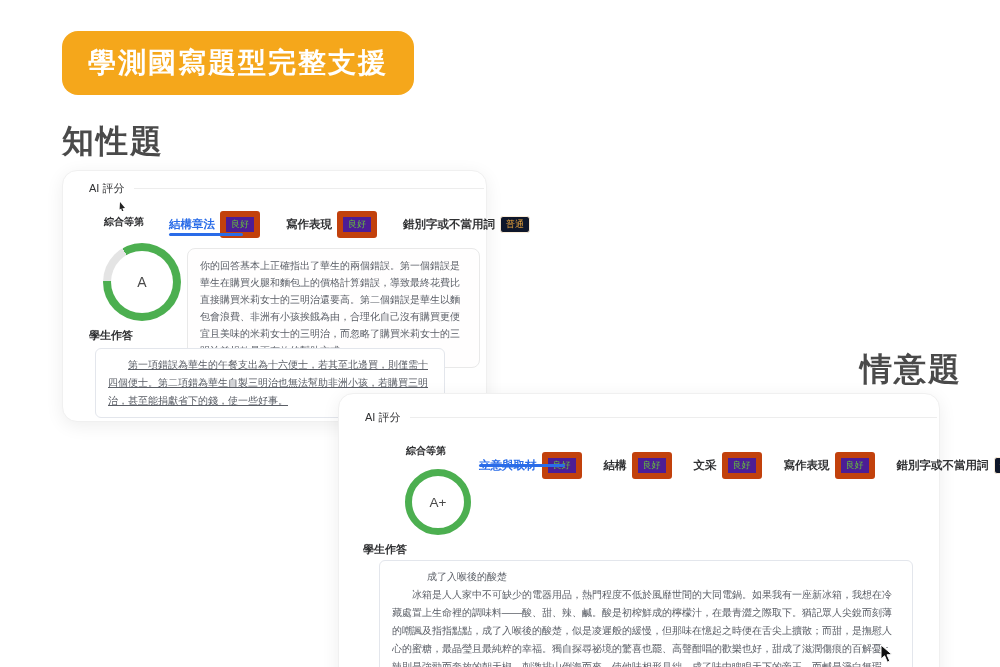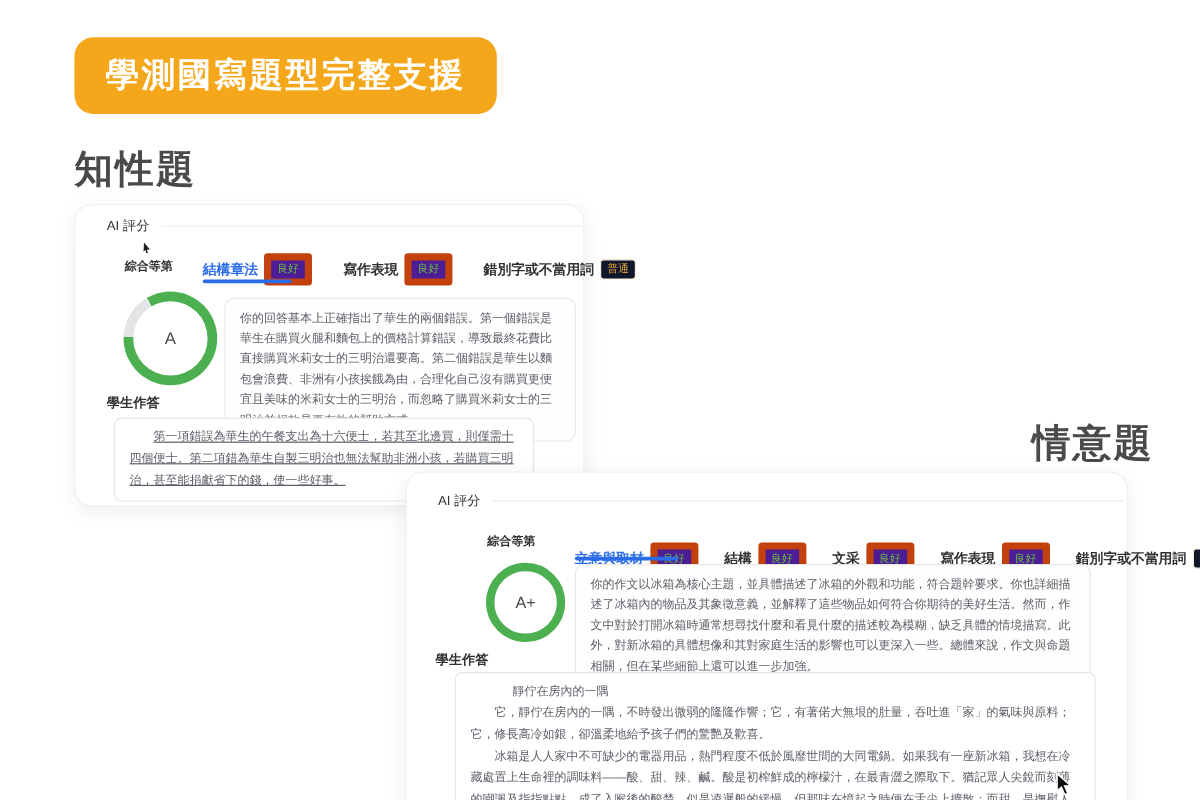--- a/index.html
+++ b/index.html
@@ -131,27 +131,25 @@
       <span class="tab-label">錯別字或不當用詞</span>
       <span class="badge badge-warning">普通</span>
     </div>
   </div>
   <div class="tab-underline" style="left:140px; top:70px; width:86px;"></div>
 
   <div class="abs ring ring-aplus" style="left:66px; top:75px;">
     <span>A+</span>
   </div>
 
-  <div class="abs feedback-box" style="left:140px; top:76px; width:430px; min-height:70px;">你的作文以冰箱為核心主題，並具體描述了冰箱的外觀和功能，符合題幹要求。你也詳細描述了冰箱內的物品及其象徵意義，並解釋了這些物品如何符合你期待的美好生活。然而，作文中對於打開冰箱時通常想尋找什麼和看見什麼的描述較為模糊，缺乏具體的情境描寫。此外，對新冰箱的具體想像和其對家庭生活的影響也可以更深入一些。總體來說，作文與命題相關，但在某些細節上還可以進一步加強。</div>
 
   <div class="abs student-label" style="left:24px; top:148px;">學生作答</div>
 
   <div class="abs student-box" style="left:40px; top:166px; width:534px; height:158px;">
-    <p class="p-title">靜佇在房內的一隅</p>
-    <p class="p-body">它，靜佇在房內的一隅，不時發出微弱的隆隆作響；它，有著偌大無垠的肚量，吞吐進「家」的氣味與原料；它，修長高冷如銀，卻溫柔地給予孩子們的驚艷及歡喜。</p>
+    <p class="p-title">成了入喉後的酸楚</p>
     <p class="p-body">冰箱是人人家中不可缺少的電器用品，熱門程度不低於風靡世間的大同電鍋。如果我有一座新冰箱，我想在冷藏處置上生命裡的調味料——酸、甜、辣、鹹。酸是初榨鮮成的檸檬汁，在最青澀之際取下。猶記眾人尖銳而刻薄的嘲諷及指指點點，成了入喉後的酸楚，似是凌遲般的緩慢，但那味在憶起之時便在舌尖上擴散；而甜，是撫慰人心的蜜糖，最晶瑩且最純粹的幸福。獨自探尋祕境的驚喜也罷、高聲酣唱的歡樂也好，甜成了滋潤傷痕的百解憂；辣則是強勁而奔放的朝天椒，刺激排山倒海而來，使他味相形見絀，成了味中睥睨天下的帝王，而鹹是淨白無瑕的　，繁華盡褪後，存留下的平凡日常。</p>
   </div>
 </div>
 
 <svg class="abs cursor-main" viewBox="0 0 14 20">
   <path d="M1 1 L1 15 L4.6 11.8 L7.4 18.2 L9.8 17.1 L7 10.8 L12 10.6 Z" fill="#111" stroke="#fff" stroke-width="1"></path>
 </svg>
 <svg class="abs cursor-mini" viewBox="0 0 7 9">
   <path d="M1 0 L6 6 L3.4 6.2 L4.4 9 L3 9 L2.2 6.4 L0.6 7.6 Z" fill="#222"></path>
 </svg>

